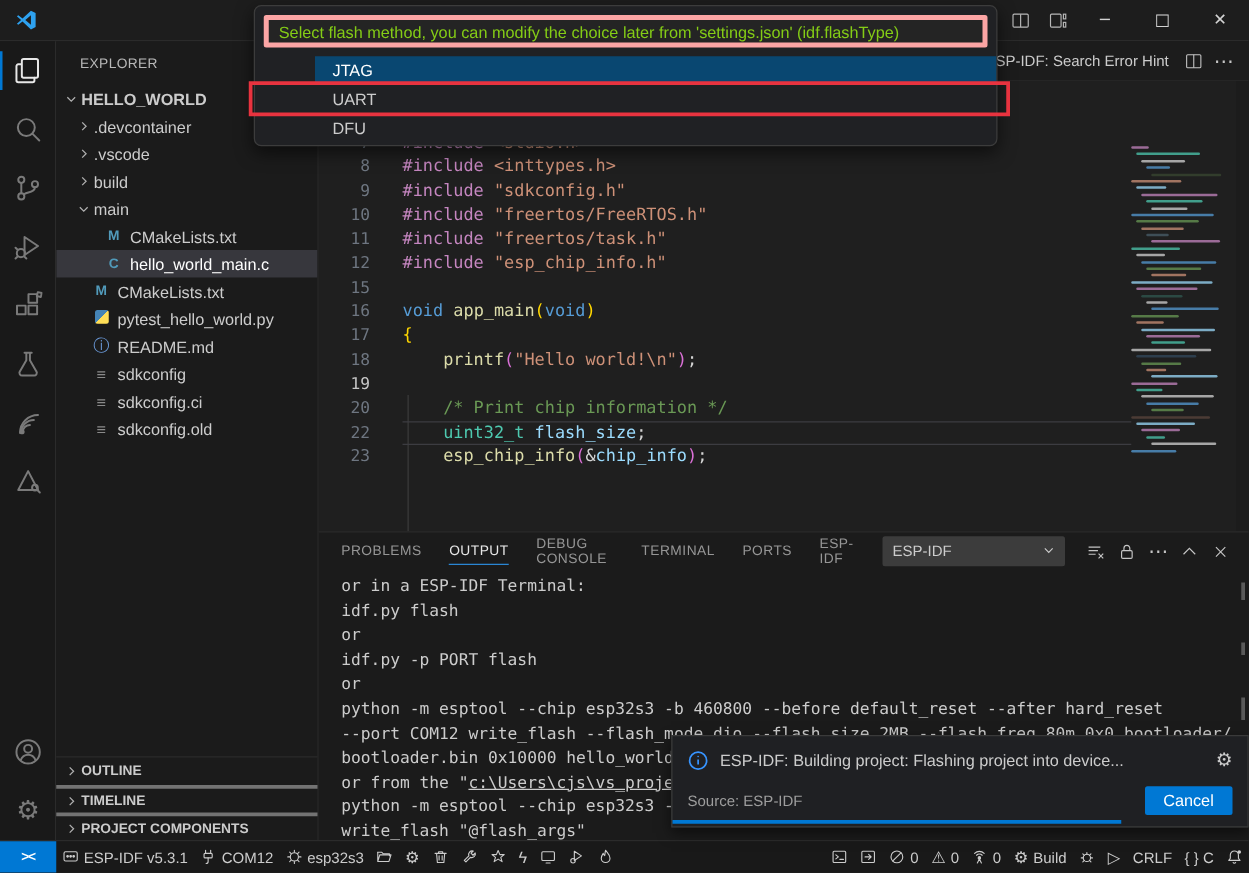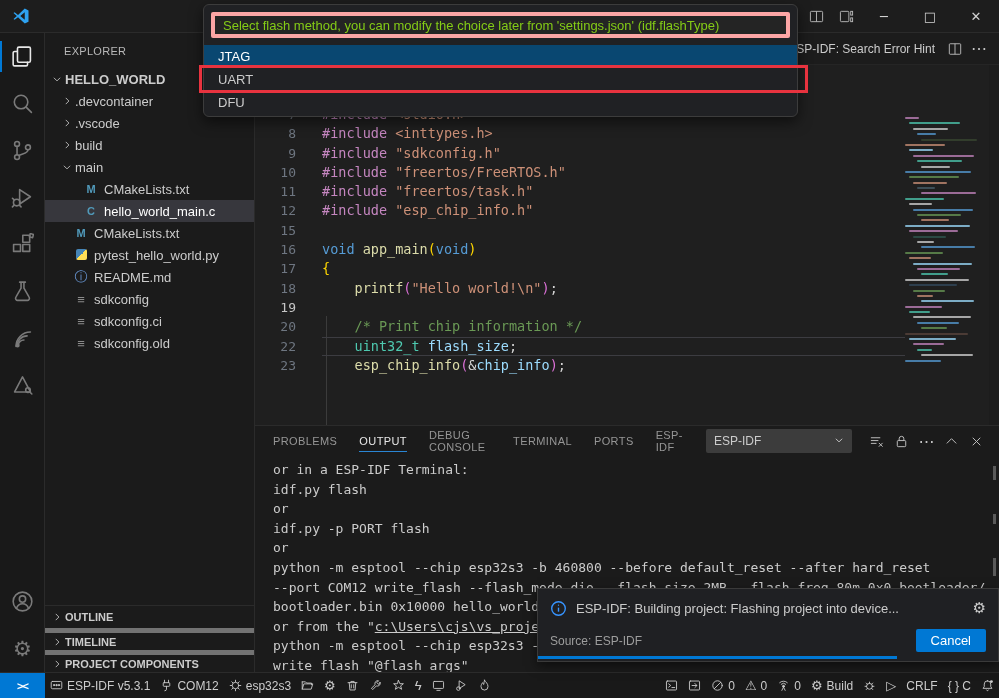--- a/index.html
+++ b/index.html
@@ -44,21 +44,21 @@
   .chev svg { width:10px; height:10px; }
   .ficon { width:16px; flex:0 0 16px; text-align:center; margin-right:5px; font-size:11px; font-weight:bold; }
   .ficon.m { color:#519aba; }
   .ficon.c { color:#519aba; }
   .ficon.info { color:#6997d5; font-size:13px; font-weight:normal; }
   .ficon.lines { color:#8a8a8a; font-size:13px; font-weight:normal; }
   .py-glyph { display:inline-block; width:11px; height:11px; border-radius:2px;
     background:linear-gradient(135deg,#4584b6 50%,#ffde57 50%); }
   .sb-sections { border-top:1px solid #2b2b2b; }
   .sb-section { height:22px; display:flex; align-items:center; font-size:11px; font-weight:bold;
-    color:#cccccc; border-top:5px solid #737373; padding-left:4px; }
+    color:#cccccc; border-top:3px solid #737373; padding-left:4px; }
   .sb-section:first-child { border-top:none; }
 
   
   .editor-col { position:absolute; top:33px; left:255px; width:744px; height:392px; background:#1f1f1f; }
   .tabbar { height:32px; background:#1c1c1c; display:flex; align-items:center; justify-content:flex-end;
     padding-right:8px; border-bottom:1px solid #252525; }
   .tab-action-label { font-size:12px; color:#cccccc; margin-right:8px; }
   .tab-action-icon { width:24px; height:24px; display:flex; align-items:center; justify-content:center; color:#c5c5c5; }
   .tab-action-icon svg { width:14px; height:14px; }
   .code-area { position:relative; height:360px; overflow:hidden;
@@ -112,21 +112,21 @@
 
   
   .quickpick { position:absolute; top:4px; left:203px; width:595px; z-index:100;
     background:#202124; border:1px solid #3c3c3c; border-radius:6px;
     box-shadow:0 5px 14px rgba(0,0,0,.55); padding:7px 0 0 0; }
   .qp-input { margin:0 7px; height:26px; background:#242424; border:4px solid #fca5a5;
     border-radius:2px; display:flex; align-items:center; padding:0 8px;
     font-size:13px; color:#84cc16; white-space:nowrap; overflow:hidden; }
   .qp-list { margin-top:7px; padding-bottom:2px; }
   .qp-item { height:23px; display:flex; align-items:center; padding:0 14px;
-    font-size:13px; color:#cccccc; }
+    font-size:13px; color:#cccccc;margin-left:48px; }
   .qp-item.selected { background:#094771; color:#ffffff; }
   .annotation-box { position:absolute; top:65px; left:199px; width:609px; height:28px;
     border:3px solid #e8333f; z-index:110; pointer-events:none; }
 
   
   .toast { position:absolute; left:537px; top:588px; width:462px; height:74px; z-index:90;
     background:#1f2023; border:1px solid #3a3a3a; box-shadow:0 4px 10px rgba(0,0,0,.5); }
   .toast-row1 { display:flex; align-items:center; padding:10px 12px 0 12px; }
   .toast-info-icon { width:17px; height:17px; margin-right:9px; flex:0 0 17px; }
   .toast-title { font-size:13px; color:#cccccc; flex:1; white-space:nowrap; overflow:hidden; }

